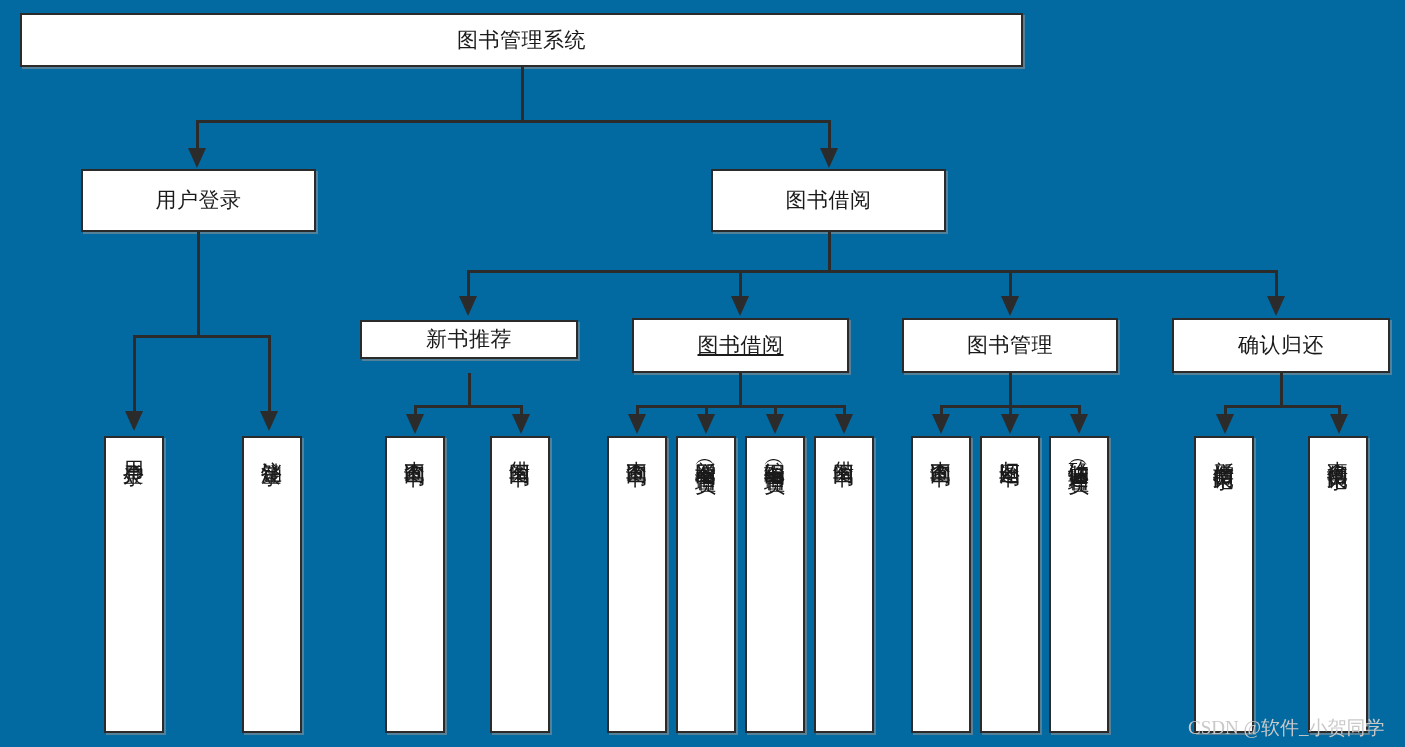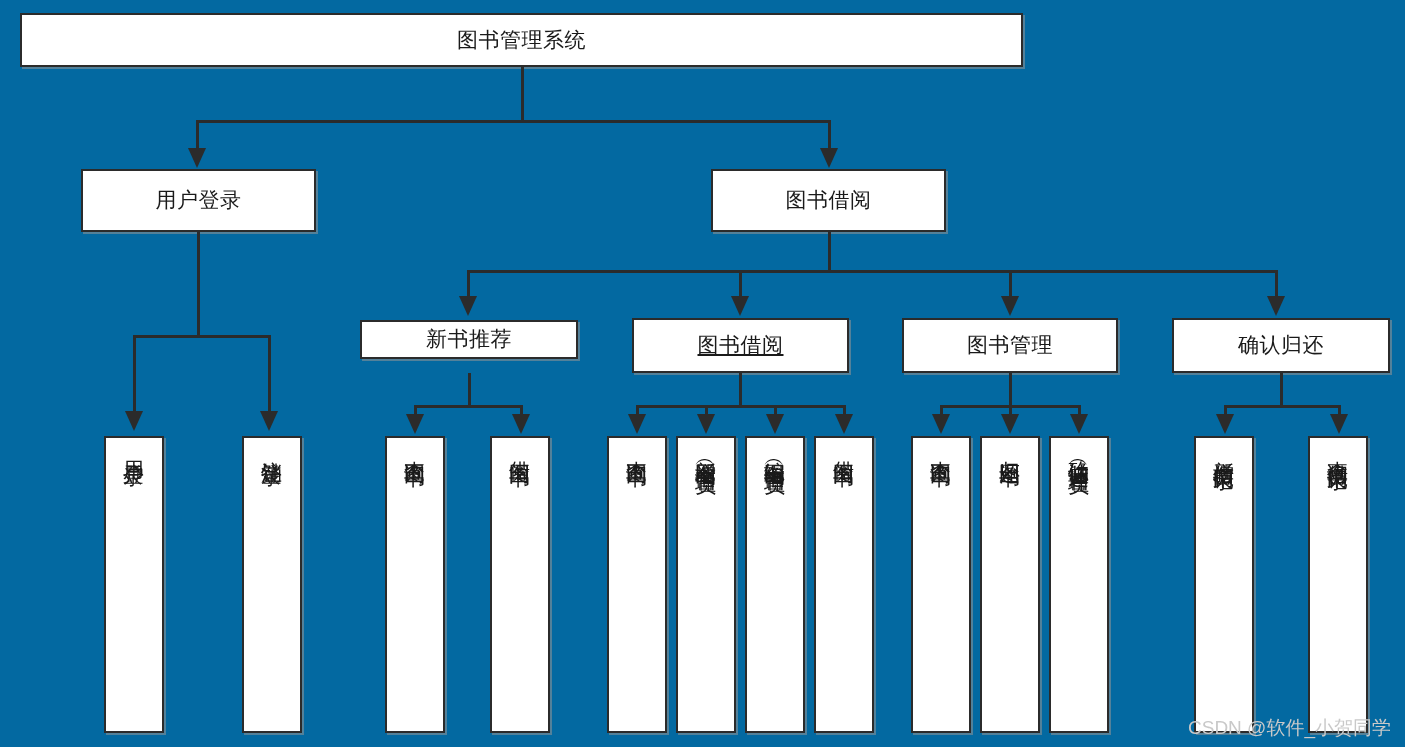--- a/index.html
+++ b/index.html
@@ -223,15 +223,15 @@
   </div>
 
   <div class="node vert" style="left:1194px; top:436px; width:60px; height:297px;">
     <span class="node-label">新增借阅记录</span>
   </div>
 
   <div class="node vert" style="left:1308px; top:436px; width:60px; height:297px;">
     <span class="node-label">查询借阅记录</span>
   </div>
 
-  <div class="watermark" style="left:1188px; top:715px;">CSDN @软件_小贺同学</div>
+  <div class="watermark" style="left:1188px; top:715px;font-family:Liberation Serif, serif;">CSDN @软件_小贺同学</div>
 
 </div>
 
 </body></html>

